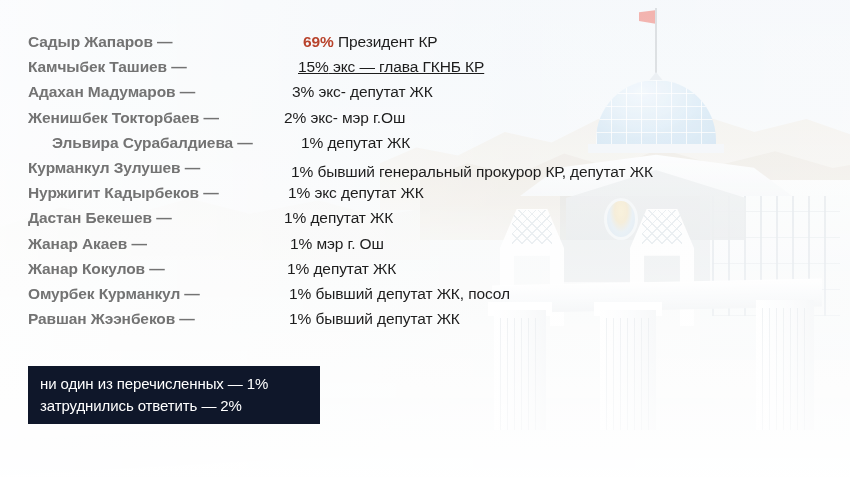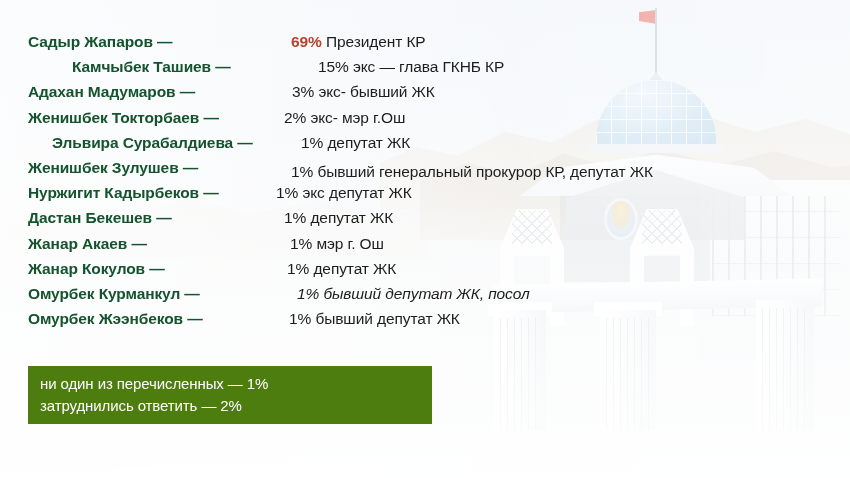--- a/index.html
+++ b/index.html
@@ -212,44 +212,44 @@
     top: 33px;
     width: 800px;
   }
   .row {
     display: flex;
     align-items: baseline;
     height: 25.2px;
     white-space: nowrap;
   }
   .name {
-    color: #14532d;
+    color: #737373;
     font-weight: bold;
     font-size: 15.5px;
     letter-spacing: -.1px;
   }
   .valwrap {
     color: #1d1d1d;
     font-size: 15.5px;
     letter-spacing: -.1px;
   }
   .pct { font-weight: normal; }
   .pct.highlight {
     color: #b8432c;
     font-weight: bold;
   }
   .role { color: #1d1d1d; }
 
   .footer-box {
     position: absolute;
     left: 28px;
     top: 366px;
-    width: 404px;
+    width: 292px;
     height: 58px;
-    background: #4d7c0f;
+    background: #0f172a;
     padding: 7px 12px 0 12px;
   }
   .footer-line {
     color: #ffffff;
     font-size: 15px;
     line-height: 22px;
     white-space: nowrap;
     letter-spacing: -.1px;
   }
 </style>
@@ -307,64 +307,64 @@
       </div>
 
     <div class="veil"></div>
   </div>
 
   <div class="content">
 
     <div class="rows" id="rows">
         <div class="row" style="position: relative;">
           <span class="name">Садыр Жапаров —</span>
-          <span class="valwrap" style="margin-left: 0px; padding-left: 6px; position: absolute; left: 257px; top: 0px;"><span class="pct highlight">69%</span> <span class="role">Президент КР</span></span>
-        </div>
-        <div class="row" style="position: relative; margin-left: 44px;">
+          <span class="valwrap" style="margin-left: 12px; padding-left: 6px; position: absolute; left: 257px; top: 0px;"><span class="pct highlight">69%</span> <span class="role">Президент КР</span></span>
+        </div>
+        <div class="row" style="position: relative;">
           <span class="name">Камчыбек Ташиев —</span>
-          <span class="valwrap" style="margin-left: 0px; padding-left: 6px; position: absolute; left: 240px; top: 0px;"><span class="pct">15%</span> <span class="role">экс — глава ГКНБ КР</span></span>
+          <span class="valwrap" style="margin-left: 0px; padding-left: 6px; position: absolute; left: 264px; top: 0px; text-decoration: underline;"><span class="pct">15%</span> <span class="role">экс — глава ГКНБ КР</span></span>
         </div>
         <div class="row" style="position: relative;">
           <span class="name">Адахан Мадумаров —</span>
-          <span class="valwrap" style="margin-left: 0px; padding-left: 6px; position: absolute; left: 258px; top: 0px;"><span class="pct">3%</span> <span class="role">экс- бывший ЖК</span></span>
+          <span class="valwrap" style="margin-left: 0px; padding-left: 6px; position: absolute; left: 258px; top: 0px;"><span class="pct">3%</span> <span class="role">экс- депутат ЖК</span></span>
         </div>
         <div class="row" style="position: relative;">
           <span class="name">Женишбек Токторбаев —</span>
           <span class="valwrap" style="margin-left: 0px; padding-left: 6px; position: absolute; left: 250px; top: 0px;"><span class="pct">2%</span> <span class="role">экс- мэр г.Ош</span></span>
         </div>
         <div class="row" style="position: relative; margin-left: 24px;">
           <span class="name">Эльвира Сурабалдиева —</span>
           <span class="valwrap" style="margin-left: 0px; padding-left: 6px; position: absolute; left: 243px; top: 0px;"><span class="pct">1%</span> <span class="role">депутат ЖК</span></span>
         </div>
         <div class="row" style="position: relative;">
-          <span class="name">Женишбек Зулушев —</span>
+          <span class="name">Курманкул Зулушев —</span>
           <span class="valwrap" style="margin-left: 2px; padding-left: 6px; position: absolute; left: 255px; top: 4px;"><span class="pct">1%</span> <span class="role">бывший генеральный прокурор КР, депутат ЖК</span></span>
         </div>
         <div class="row" style="position: relative; text-align: right;">
           <span class="name">Нуржигит Кадырбеков —</span>
-          <span class="valwrap" style="margin-left: 0px; padding-left: 6px; position: absolute; left: 242px; top: 0px;"><span class="pct">1%</span> <span class="role">экс депутат ЖК</span></span>
+          <span class="valwrap" style="margin-left: 12px; padding-left: 6px; position: absolute; left: 242px; top: 0px;"><span class="pct">1%</span> <span class="role">экс депутат ЖК</span></span>
         </div>
         <div class="row" style="position: relative;">
           <span class="name">Дастан Бекешев —</span>
           <span class="valwrap" style="margin-left: 0px; padding-left: 6px; position: absolute; left: 250px; top: 0px;"><span class="pct">1%</span> <span class="role">депутат ЖК</span></span>
         </div>
         <div class="row" style="position: relative;">
           <span class="name">Жанар Акаев —</span>
           <span class="valwrap" style="margin-left: 6px; padding-left: 6px; position: absolute; left: 250px; top: 0px;"><span class="pct">1%</span> <span class="role">мэр г. Ош</span></span>
         </div>
         <div class="row" style="position: relative;">
           <span class="name">Жанар Кокулов —</span>
           <span class="valwrap" style="margin-left: 0px; padding-left: 6px; position: absolute; left: 253px; top: 0px;"><span class="pct">1%</span> <span class="role">депутат ЖК</span></span>
         </div>
         <div class="row" style="position: relative;">
           <span class="name">Омурбек Курманкул —</span>
-          <span class="valwrap" style="margin-left: 8px; padding-left: 6px; position: absolute; left: 255px; top: 0px; font-style: italic;"><span class="pct">1%</span> <span class="role">бывший депутат ЖК, посол</span></span>
-        </div>
-        <div class="row" style="position: relative;">
-          <span class="name">Омурбек Жээнбеков —</span>
+          <span class="valwrap" style="margin-left: 0px; padding-left: 6px; position: absolute; left: 255px; top: 0px;"><span class="pct">1%</span> <span class="role">бывший депутат ЖК, посол</span></span>
+        </div>
+        <div class="row" style="position: relative;">
+          <span class="name">Равшан Жээнбеков —</span>
           <span class="valwrap" style="margin-left: 0px; padding-left: 6px; position: absolute; left: 255px; top: 0px;"><span class="pct">1%</span> <span class="role">бывший депутат ЖК</span></span>
         </div>
       </div>
 
     <div class="footer-box">
       <div class="footer-line">ни один из перечисленных — 1%</div>
       <div class="footer-line">затруднились ответить — 2%</div>
     </div>
 
   </div>

